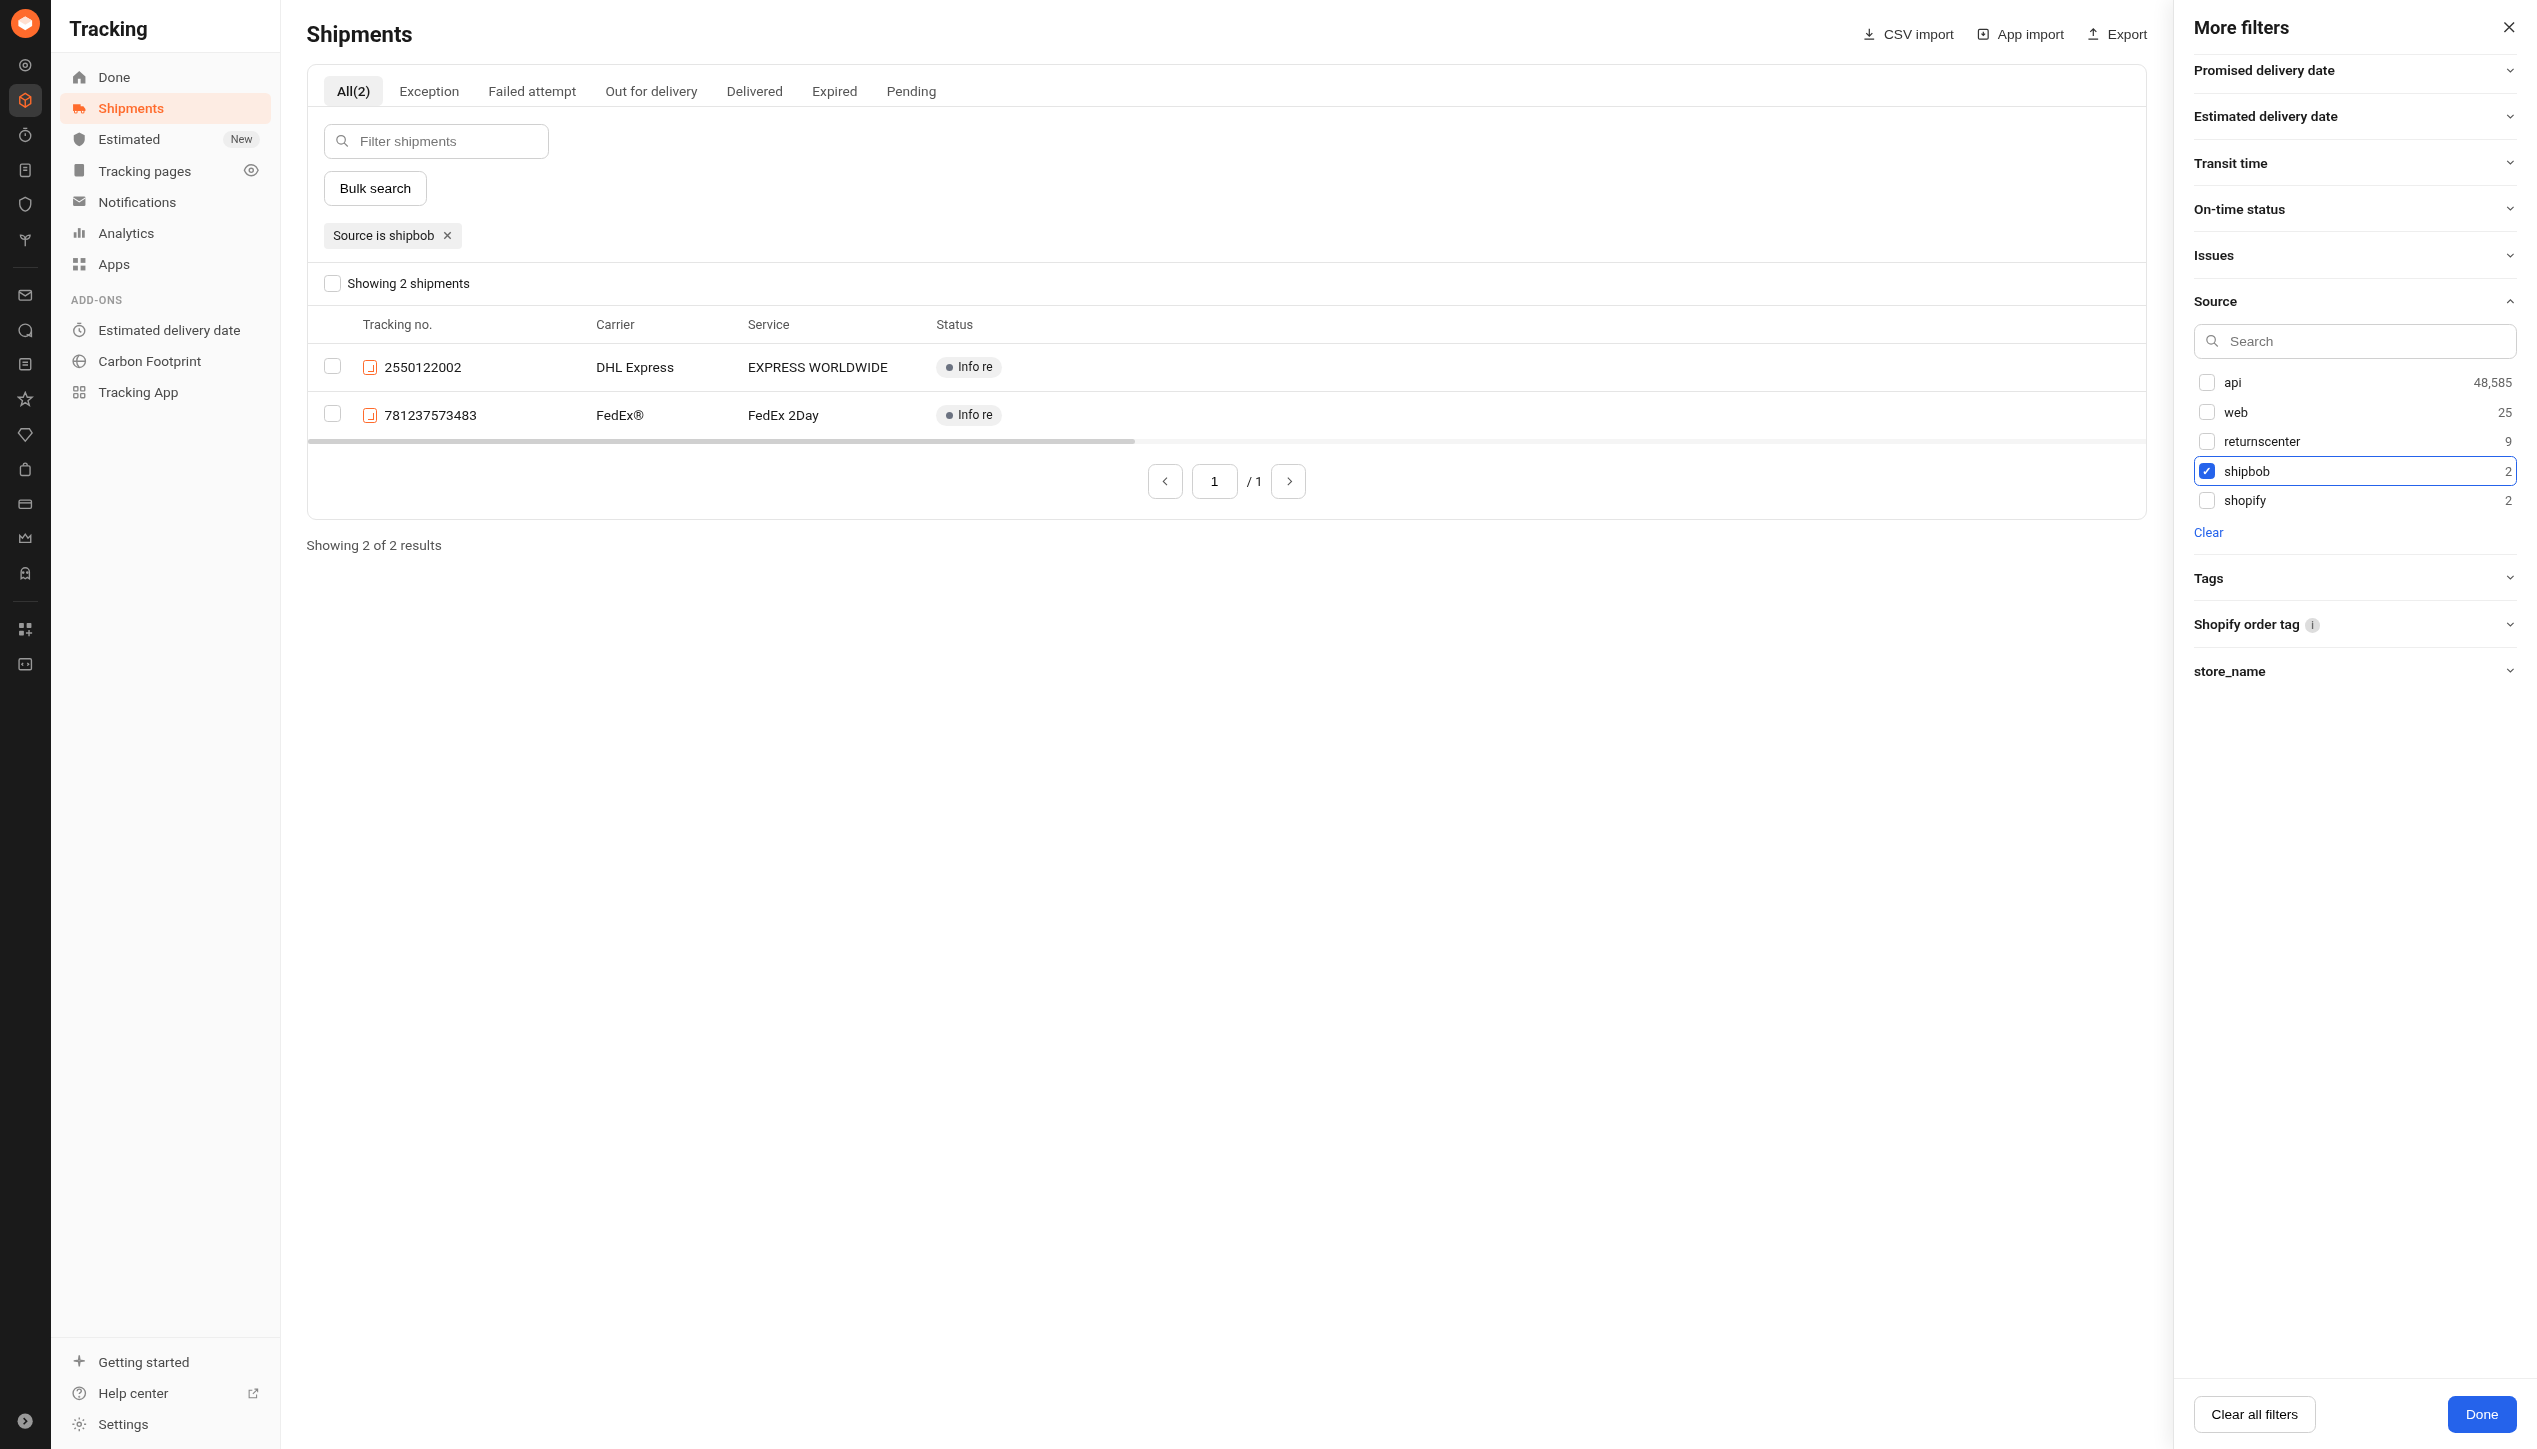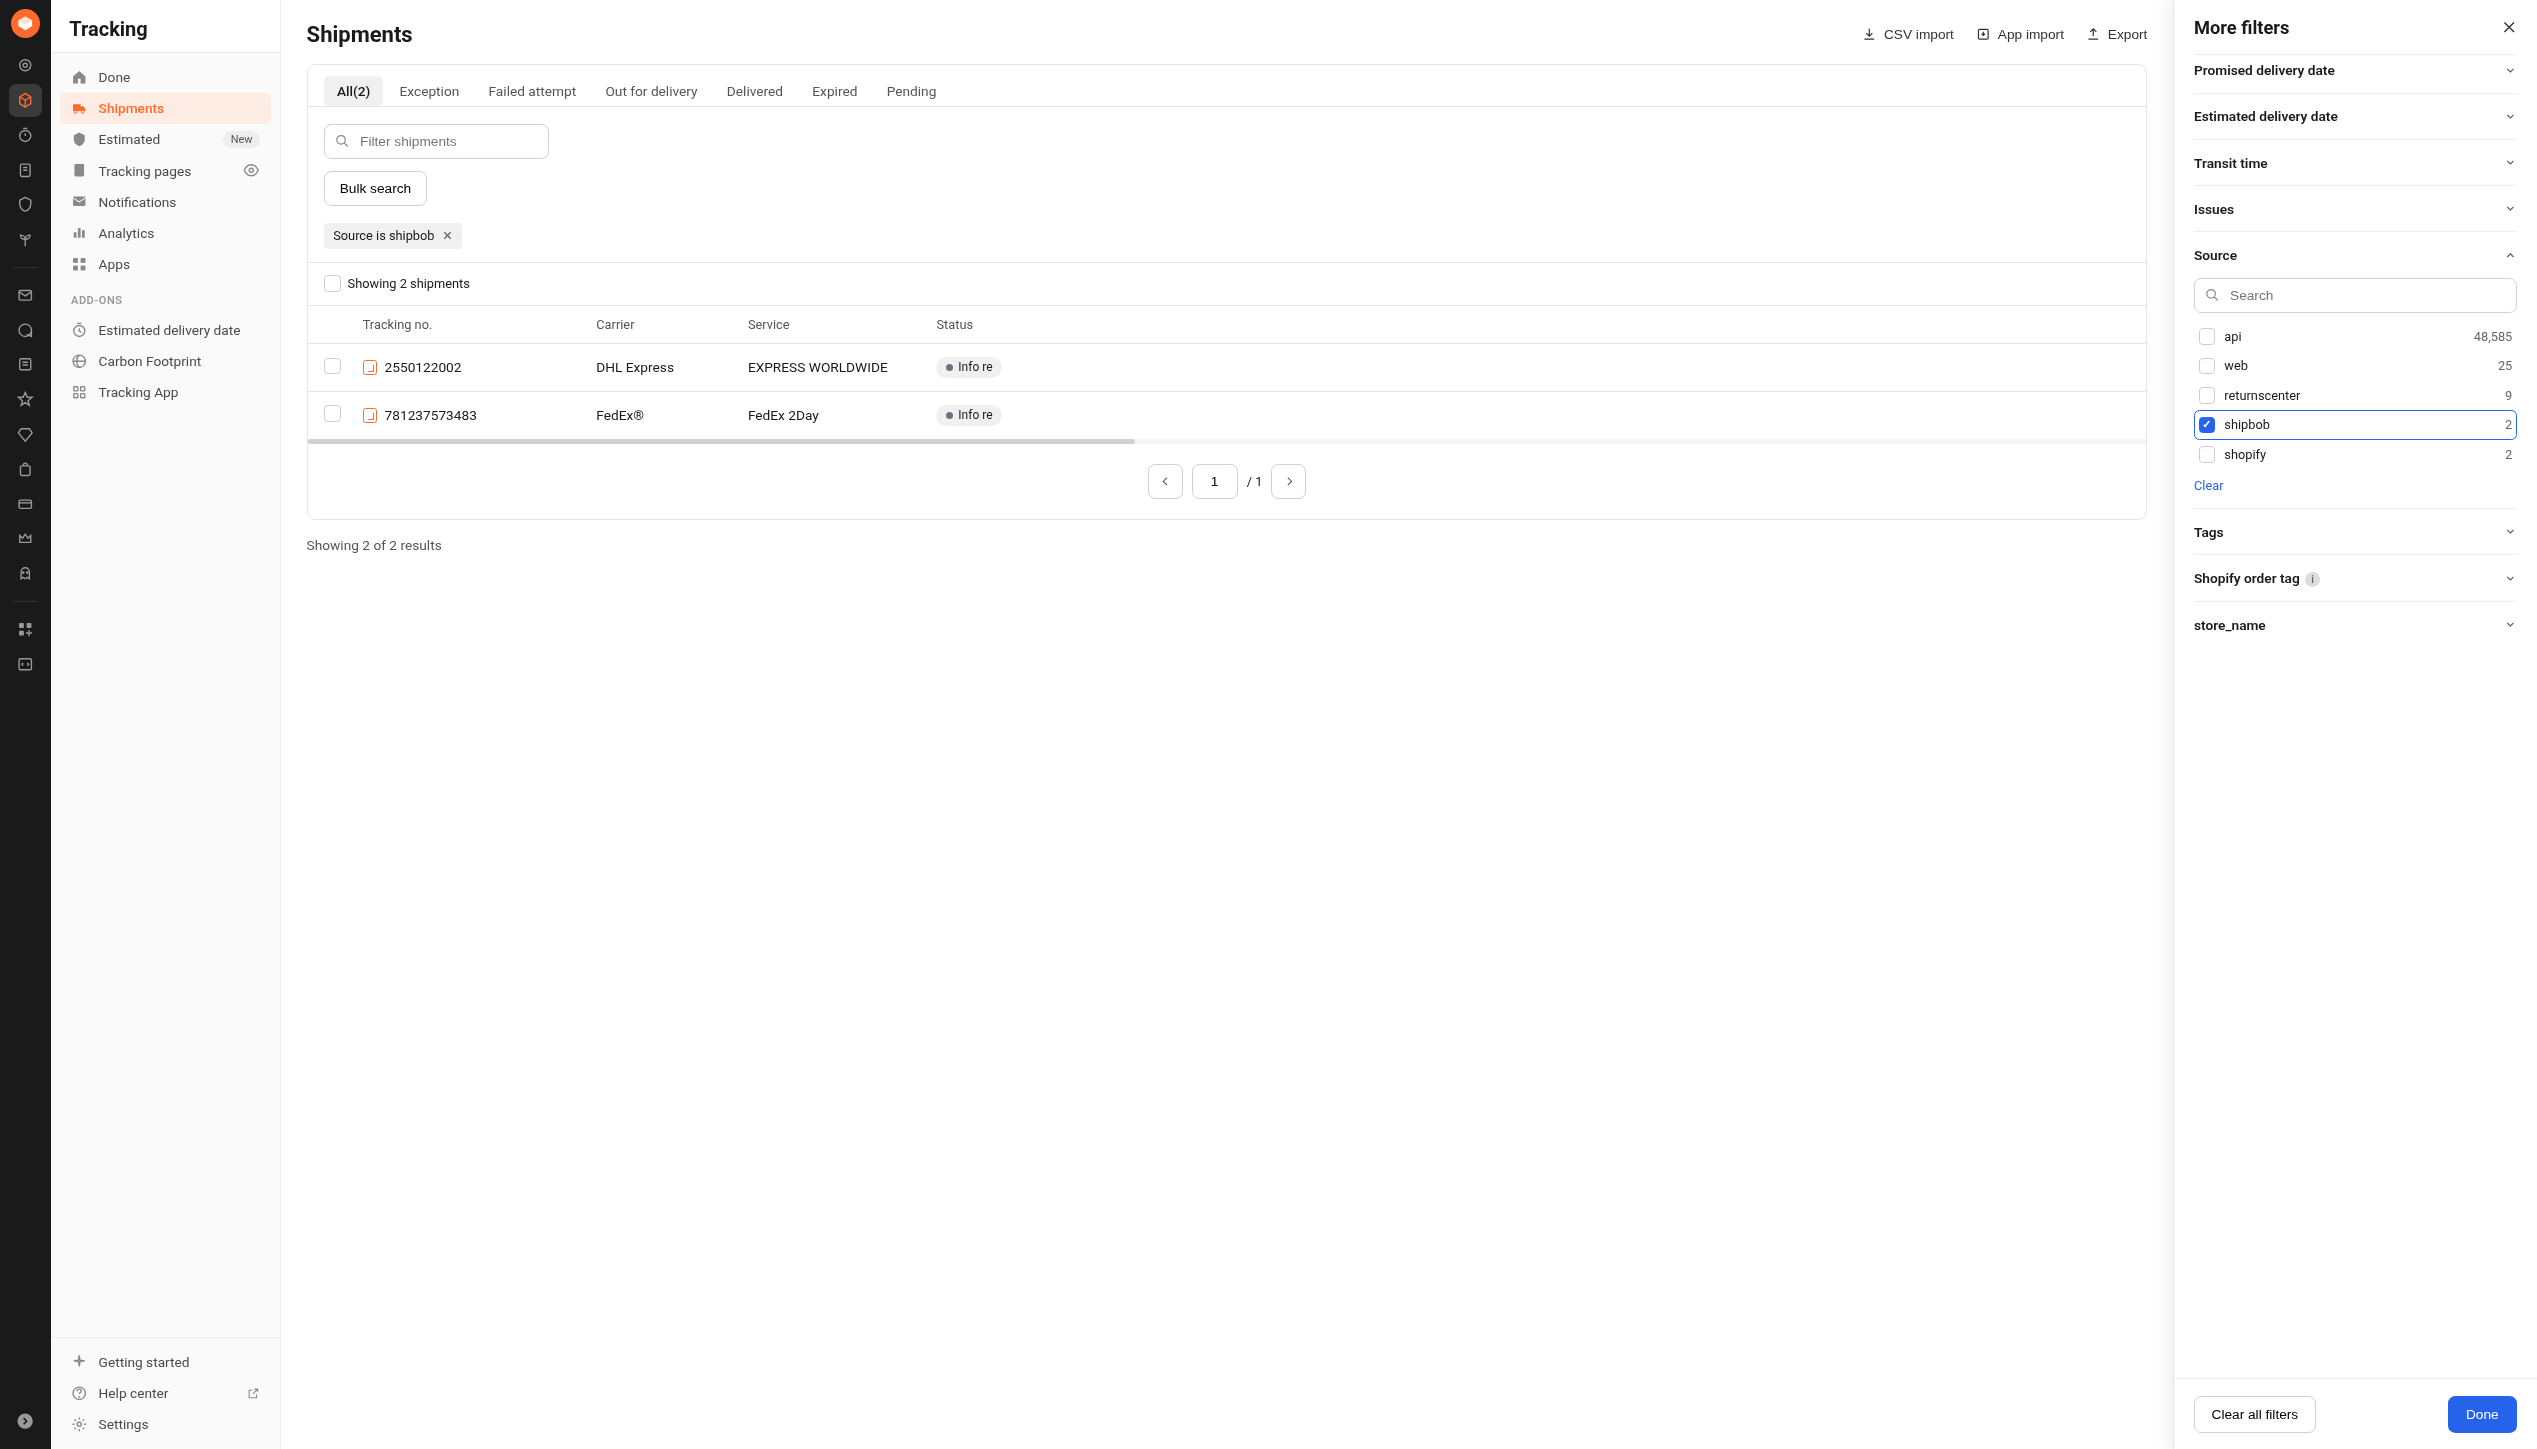--- a/index.html
+++ b/index.html
@@ -540,20 +540,30 @@
           <span class="fsec-title">Transit time</span>
           <span class="fsec-chev">
               <svg width="12.8" height="12.8" viewBox="0 0 24 24" fill="none" stroke="currentColor" stroke-width="2">
                 <path d="M6 9 L12 15 L18 9"></path>
               </svg>
             </span>
         </div>
       </div>
       <div class="fsec">
         <div class="fsec-hdr">
+          <span class="fsec-title">On-time status</span>
+          <span class="fsec-chev">
+              <svg width="12.8" height="12.8" viewBox="0 0 24 24" fill="none" stroke="currentColor" stroke-width="2">
+                <path d="M6 9 L12 15 L18 9"></path>
+              </svg>
+            </span>
+        </div>
+      </div>
+      <div class="fsec">
+        <div class="fsec-hdr">
           <span class="fsec-title">Issues</span>
           <span class="fsec-chev">
               <svg width="12.8" height="12.8" viewBox="0 0 24 24" fill="none" stroke="currentColor" stroke-width="2">
                 <path d="M6 9 L12 15 L18 9"></path>
               </svg>
             </span>
         </div>
       </div>
       <div class="fsec open">
         <div class="fsec-hdr">

